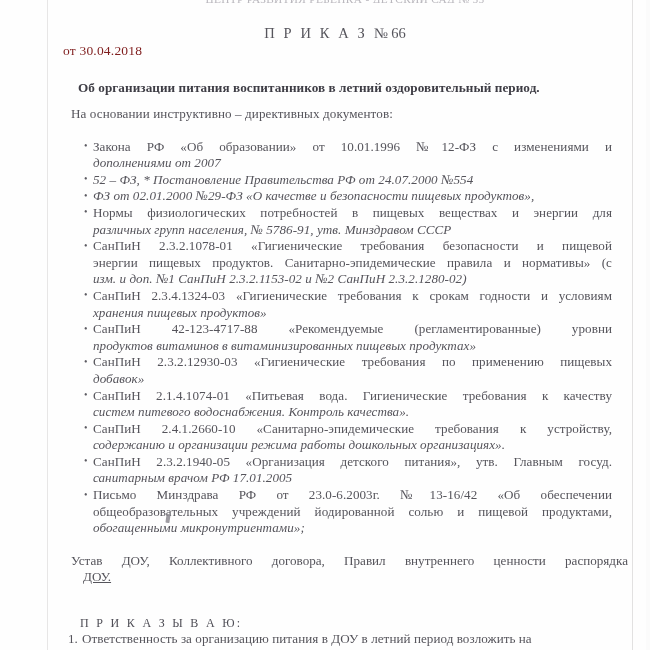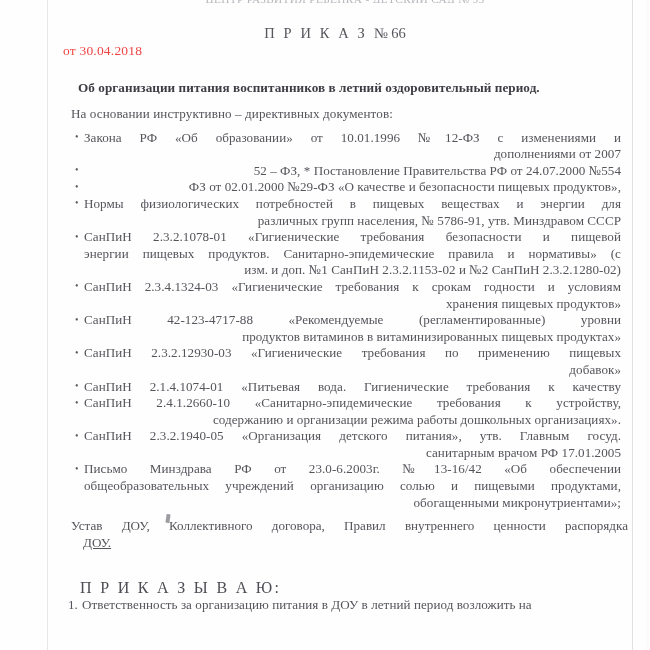--- a/index.html
+++ b/index.html
@@ -87,21 +87,21 @@
   }
   .order-title .num {
     letter-spacing: 0px;
   }
 
   .order-date {
     position: absolute;
     left: 63px;
     top: 43px;
     font-size: 13.5px;
-    color: #ef4444;
+    color: #7f1d1d;
     letter-spacing: 0.2px;
   }
 
   .subject {
     position: absolute;
     left: 78px;
     top: 80px;
     width: 550px;
     font-size: 13.2px;
     font-weight: bold;
@@ -121,21 +121,21 @@
     color: #55545b;
   }
 
   .intro-line {
     margin: 0 0 1px 3px;
     letter-spacing: 0.1px;
   }
 
   ul.doc-list {
     list-style: none;
-    margin: 7px;
+    margin: 16px;
     padding: 0;
   }
   ul.doc-list > li {
     position: relative;
     padding-left: 9px;
     margin: 0;
     text-align: justify;
     text-justify: inter-word;
     letter-spacing: 0.05px;
   }
@@ -150,21 +150,22 @@
   ul.doc-list > li .ln {
     display: block;
   }
   
   ul.doc-list > li .ln.just {
     text-align: justify;
     text-align-last: justify;
     white-space: nowrap;
   }
   ul.doc-list > li .ln.last {
-    text-align: right;
+    text-align: left;
+    font-style: italic;
   }
 
   .plain-para {
     margin: 0;
     padding-left: 3px;
     text-align: justify;
   }
   .plain-para .ln.just {
     display: block;
     text-align: justify;
@@ -174,21 +175,21 @@
   .plain-para .ln.last {
     display: block;
     text-align: left;
     padding-left: 12px;
     text-decoration: underline;
   }
 
   .order-verb {
     margin: 0;
     padding-left: 12px;
-    font-size: 16px;
+    font-size: 12px;
     letter-spacing: 2.3px;
     color: #4f4e56;
   }
   .spacer-line { height: 16.6px; }
   .spacer-half { height: 12px; }
 
   ol.directives {
     list-style: none;
     margin: 0;
     padding: 0;
@@ -280,35 +281,36 @@
           <span class="ln last">продуктов витаминов в витаминизированных пищевых продуктах»</span>
         </li>
 
         <li>
           <span class="ln just">СанПиН 2.3.2.12930-03 «Гигиенические  требования  по  применению  пищевых</span>
           <span class="ln last">добавок»</span>
         </li>
 
         <li>
           <span class="ln just">СанПиН  2.1.4.1074-01  «Питьевая  вода.  Гигиенические  требования  к  качеству</span>
+          <span class="ln last">систем питевого водоснабжения. Контроль качества».</span>
         </li>
 
         <li>
           <span class="ln just">СанПиН  2.4.1.2660-10  «Санитарно-эпидемические  требования  к  устройству,</span>
           <span class="ln last">содержанию и организации режима работы дошкольных организациях».</span>
         </li>
 
         <li>
           <span class="ln just">СанПиН 2.3.2.1940-05 «Организация  детского  питания»,  утв.  Главным  госуд.</span>
           <span class="ln last">санитарным врачом РФ 17.01.2005</span>
         </li>
 
         <li>
           <span class="ln just">Письмо  Минздрава  РФ  от  23.0-6.2003г.  №13-16/42  «Об  обеспечении</span>
-          <span class="ln just">общеобразовательных учреждений организацию солью и пищевыми продуктами,</span>
+          <span class="ln just">общеобразовательных учреждений йодированной солью и пищевой продуктами,</span>
           <span class="ln last">обогащенными микронутриентами»;</span>
         </li>
 
       </ul>
 
       <div class="plain-para">
         <span class="ln just">Устав ДОУ, Коллективного договора, Правил внутреннего ценности распорядка</span>
         <span class="ln last">ДОУ.</span>
       </div>
 

